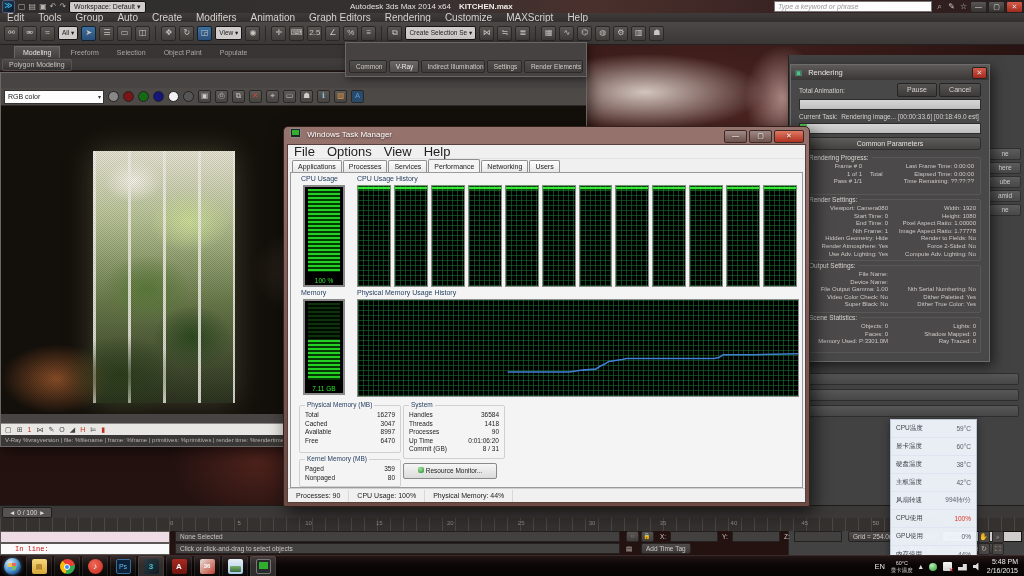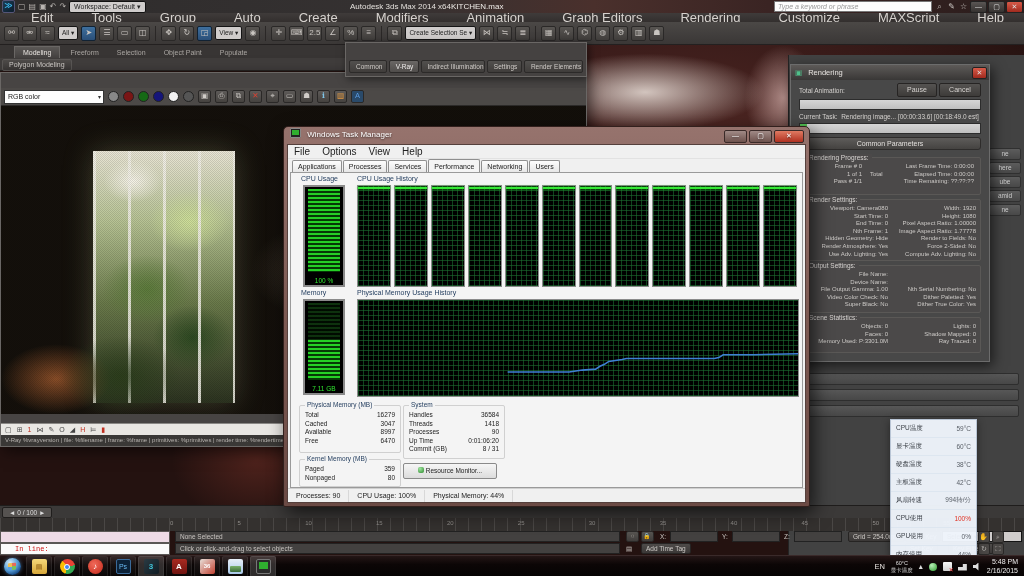--- a/index.html
+++ b/index.html
@@ -18,32 +18,32 @@
   #max-titlebar{left:0;top:0;width:1024px;height:13px;
     background:linear-gradient(90deg,#2e2c2c 0%,#353131 40%,#4a302c 58%,#3a2423 75%,#2b1d1c 100%);
     color:#d8d4d0;font-size:8px;}
   .qat{display:flex;align-items:center;height:13px;gap:3px;padding-left:2px;}
   .maxlogo{width:11px;height:11px;background:linear-gradient(135deg,#1b3c55,#0c1c2a);border:1px solid #557;border-radius:2px;
     color:#39b4e8;font-size:8px;line-height:9px;text-align:center;font-weight:bold;}
   .qicon{color:#b9b5b1;font-size:8px;line-height:11px;}
   .ws-dd{height:10px;background:#cfcccb;color:#222;border:1px solid #111;border-radius:2px;
     font-size:7px;line-height:10px;padding:0 4px;}
   #max-title{left:350px;top:1px;height:11px;line-height:11px;font-size:8px;color:#e4e0dc;}
-  #max-title b{font-weight:normal;color:#efece8;text-align:right;}
+  #max-title b{font-weight:bold;margin-left:8px;color:#efece8;text-align:right;}
   #search-wrap{right:44px;top:1px;height:11px;display:flex;align-items:center;gap:3px;}
   #search-box{width:150px;height:9px;background:#fdfdfd;border:1px solid #777;
     font-size:7px;line-height:9px;color:#999;font-style:italic;padding:0 3px;overflow:hidden;white-space:nowrap;}
   .srch-ic{width:9px;height:9px;color:#c9c5c1;font-size:8px;line-height:9px;text-align:center;}
   .winbtn{width:15px;height:10px;font-size:7px;line-height:9px;text-align:center;color:#ddd;
     background:linear-gradient(#5a5654,#363230);border:1px solid #222;border-radius:2px;}
   .winbtn.close{background:linear-gradient(#d85a48,#a02a1e);}
   #max-sysbtns{right:1px;top:1px;display:flex;gap:1px;}
   #max-menubar{left:0;top:13px;width:1024px;height:9px;background:linear-gradient(#3f3b3a,#332f2e);
     display:flex;align-items:center;}
-  #max-menubar > div{color:#d6d2ce;font-size:13px;padding:0 7px;line-height:9px;margin-left:24px;}
+  #max-menubar > div{color:#d6d2ce;font-size:10px;padding:0 7px;line-height:9px;}
   #max-toolbar{left:0;top:22px;width:1024px;height:23px;background:linear-gradient(#4b4846,#3a3736);
     border-bottom:1px solid #232020;display:flex;align-items:center;gap:3px;padding-left:4px;box-sizing:border-box;}
   .ticon{width:13px;height:13px;background:linear-gradient(#585552,#403d3b);border:1px solid #2a2827;border-radius:2px;
     color:#c9c5c0;font-size:8px;line-height:12px;text-align:center;}
   .ticon.sel{background:linear-gradient(#3e6f9e,#2a4f78);border-color:#123;}
   .tsep{width:1px;height:15px;background:#2a2726;margin:0 2px;}
   .tdd{height:12px;background:#cfcccb;color:#222;border:1px solid #141414;font-size:6.5px;line-height:12px;padding:0 3px;border-radius:2px;white-space:nowrap;}
   #ribbon-tabs{left:0;top:45px;width:345px;height:13px;background:#383534;display:flex;align-items:flex-end;gap:2px;padding-left:14px;box-sizing:border-box;}
   #ribbon-tabs .active{background:linear-gradient(#5a5755,#444140);border:1px solid #6a6765;border-bottom:none;color:#e8e4e0;}
   #ribbon-tabs > div{color:#a9a5a1;font-size:7px;line-height:11px;padding:0 8px;}
@@ -136,21 +136,21 @@
     background:linear-gradient(180deg,#96736d 0%,#7c5952 50%,#6b4a44 100%);
     border:1px solid #32201d;border-radius:5px 5px 2px 2px;box-shadow:4px 6px 18px rgba(0,0,0,.65);}
   #tm-titlebar{position:absolute;left:0;right:0;top:0;height:17px;color:#fff;font-size:8px;line-height:16px;
     text-shadow:0 1px 2px rgba(0,0,0,.6);}
   .tm-sysbtn{width:21px;height:11px;border:1px solid #3a2a28;border-radius:2px;background:linear-gradient(#a08a86,#6e524d);
     color:#fff;font-size:7px;line-height:10px;text-align:center;}
   .tm-sysbtn.close{background:linear-gradient(#e07a62,#b03020);width:28px;}
   #tm-client{position:absolute;left:3px;right:3px;top:17px;bottom:3px;background:#f0f0f0;border:1px solid #55403c;}
   #tm-menubar{position:absolute;left:0;right:0;top:0;height:13px;background:#f0f0f0;display:flex;align-items:center;
     border-bottom:1px solid #e2e2e2;}
-  #tm-menubar > div{font-size:10px;color:#222;padding:0 6px;}
+  #tm-menubar > div{font-size:13px;color:#222;padding:0 6px;}
   #tm-tabs{position:absolute;left:2px;right:2px;top:13px;height:14px;display:flex;align-items:flex-end;gap:1px;padding-left:2px;}
   #tm-tabs > div{background:linear-gradient(#fdfdfd,#e7e7e7);border:1px solid #8f8f8f;border-bottom:none;
     font-size:7px;line-height:11px;padding:0 5px;color:#222;border-radius:2px 2px 0 0;}
   #tm-tabs > div.active{background:#f4f4f4;line-height:13px;margin-bottom:-1px;}
   #tm-page{position:absolute;left:2px;right:2px;top:27px;bottom:14px;background:#f4f4f4;border:1px solid #9a9a9a;}
   .grplbl{position:absolute;font-size:7px;color:#1e395b;}
   .meterbox{position:absolute;width:42px;background:#000;border:2px solid #8a8a8a;box-sizing:border-box;}
   .meter-fill{position:absolute;left:3px;right:3px;bottom:13px;
     background:repeating-linear-gradient(180deg,#25d025 0 2px,#063806 2px 4px);}
   .meter-dim{position:absolute;left:3px;right:3px;top:2px;bottom:13px;

